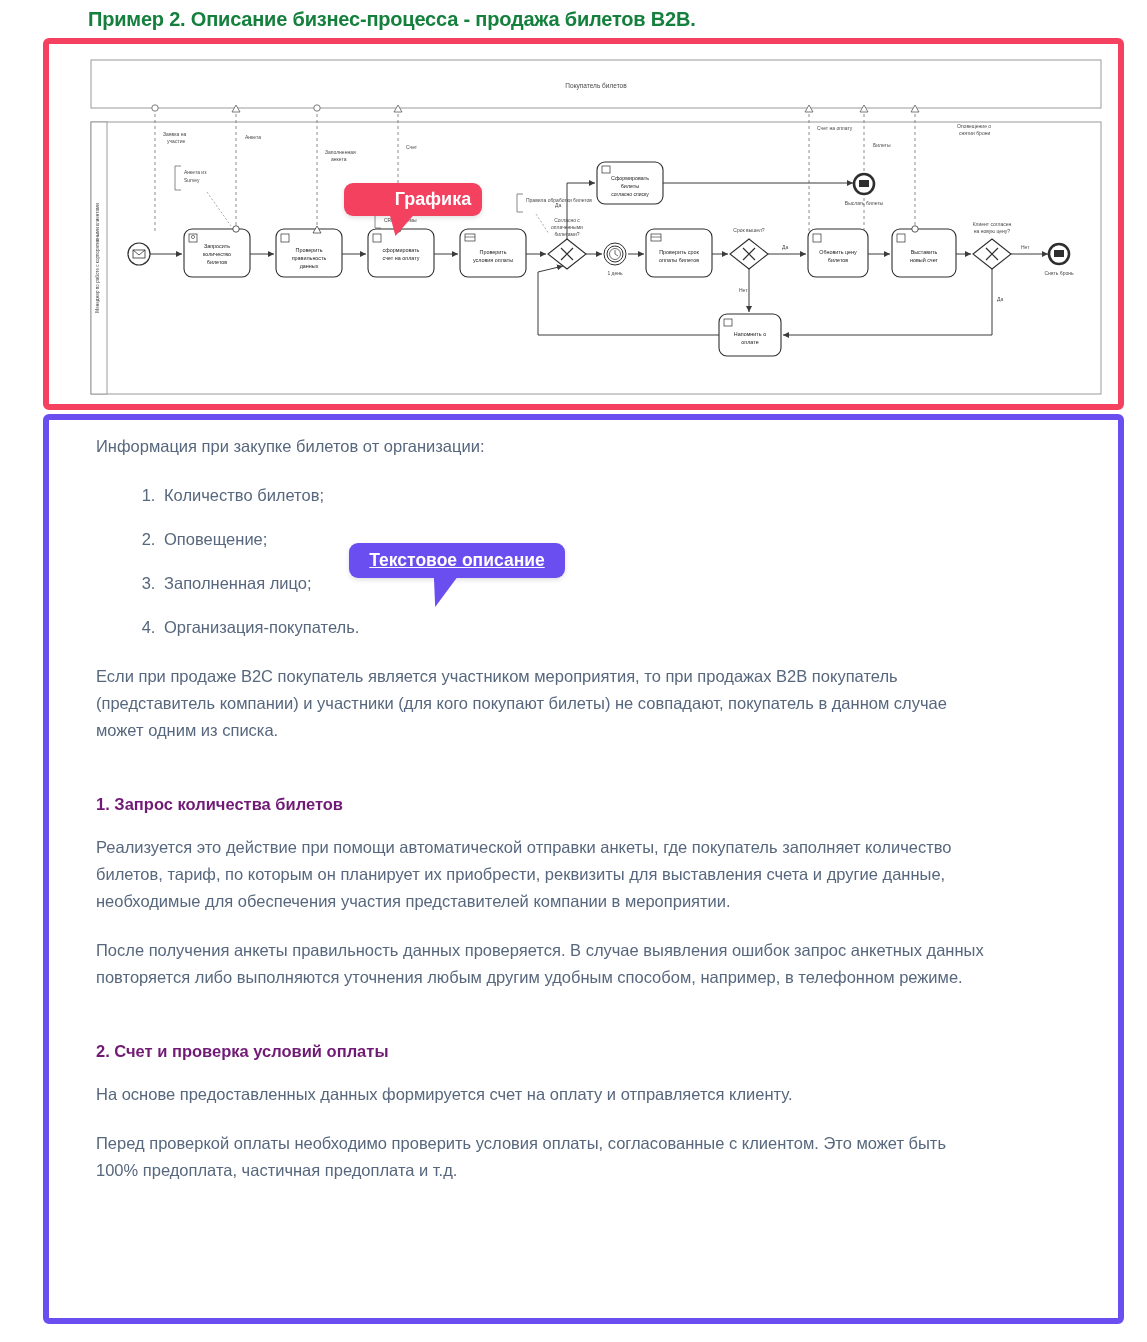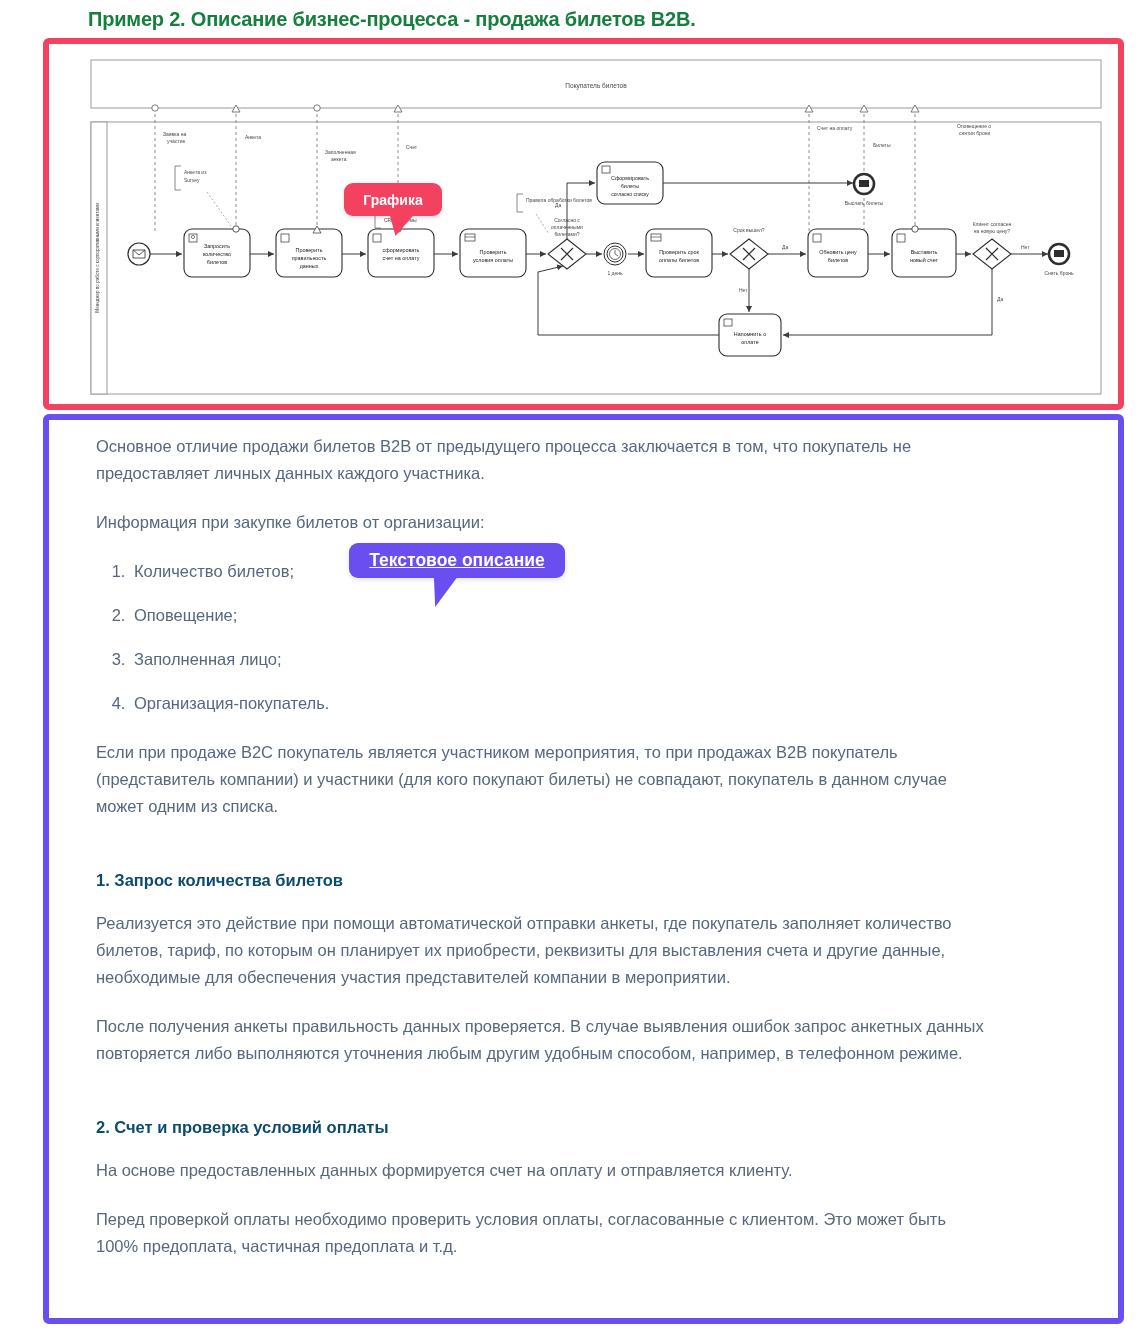--- a/index.html
+++ b/index.html
@@ -65,21 +65,22 @@
     justify-content: center;
     z-index: 30;
     box-shadow: 0 2px 5px rgba(0,0,0,0.12);
   }
   .badge-graphic {
     left: 344px;
     top: 183px;
     width: 98px;
     height: 33px;
     background: #f4415f;
-    font-size: 14px;
+    font-size: 18px;
+    padding-left: 40px;
   }
   .badge-graphic .tail {
     position: absolute;
     left: 44px;
     bottom: -20px;
     width: 0; height: 0;
     border-left: 9px solid transparent;
     border-right: 16px solid transparent;
     border-top: 22px solid #f4415f;
     transform: skewX(-8deg);
@@ -123,31 +124,32 @@
     font-size: 16.5px;
     line-height: 27px;
   }
   .content p {
     margin: 0 0 22px 0;
   }
   .content h3 {
     margin: 12px 0 18px 0;
     font-size: 16.5px;
     font-weight: bold;
-    color: #0c4a6e;
+    color: #701a75;
     line-height: 24px;
   }
   .content ol.info-list {
     margin: 0 0 22px 0;
     padding-left: 34px;
     list-style: decimal;
   }
   .content ol.info-list li {
     margin-bottom: 17px;
     padding-left: 4px;
+    margin-left: 30px;
   }
   .spacer-lg { height: 14px; }
 </style>
 </head>
 <body>
 
 <div class="page-title">Пример 2. Описание бизнес-процесса - продажа билетов B2B.</div>
 
 <div class="graphic-frame">
   <div class="diagram">
@@ -372,21 +374,20 @@
 </div>
 
 <div class="badge badge-graphic">
   <span>Графика</span>
   <span class="tail"></span>
 </div>
 
 <div class="text-frame">
   <div class="content">
 
-    <p>Основное отличие продажи билетов B2B от предыдущего процесса заключается в том, что покупатель не предоставляет личных данных каждого участника.</p>
 
     <p>Информация при закупке билетов от организации:</p>
 
     <ol class="info-list">
       <li>Количество билетов;</li>
       <li>Оповещение;</li>
       <li>Заполненная лицо;</li>
       <li>Организация-покупатель.</li>
     </ol>
 

